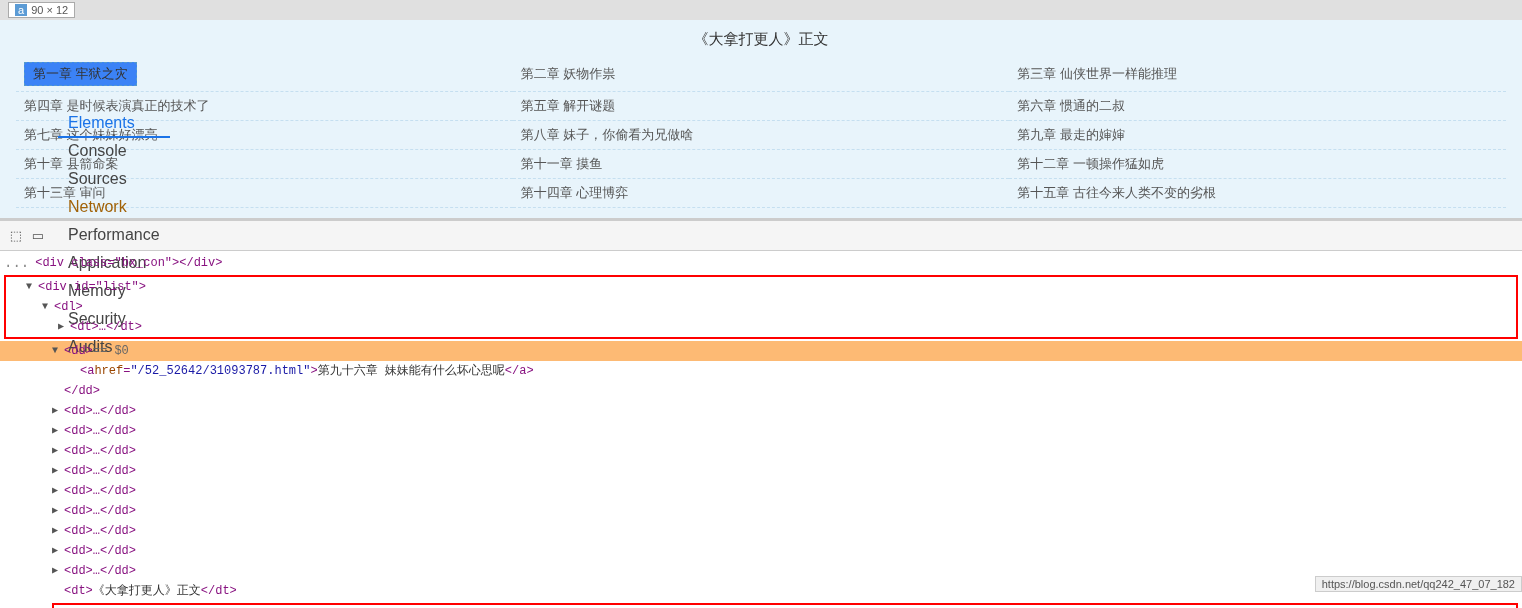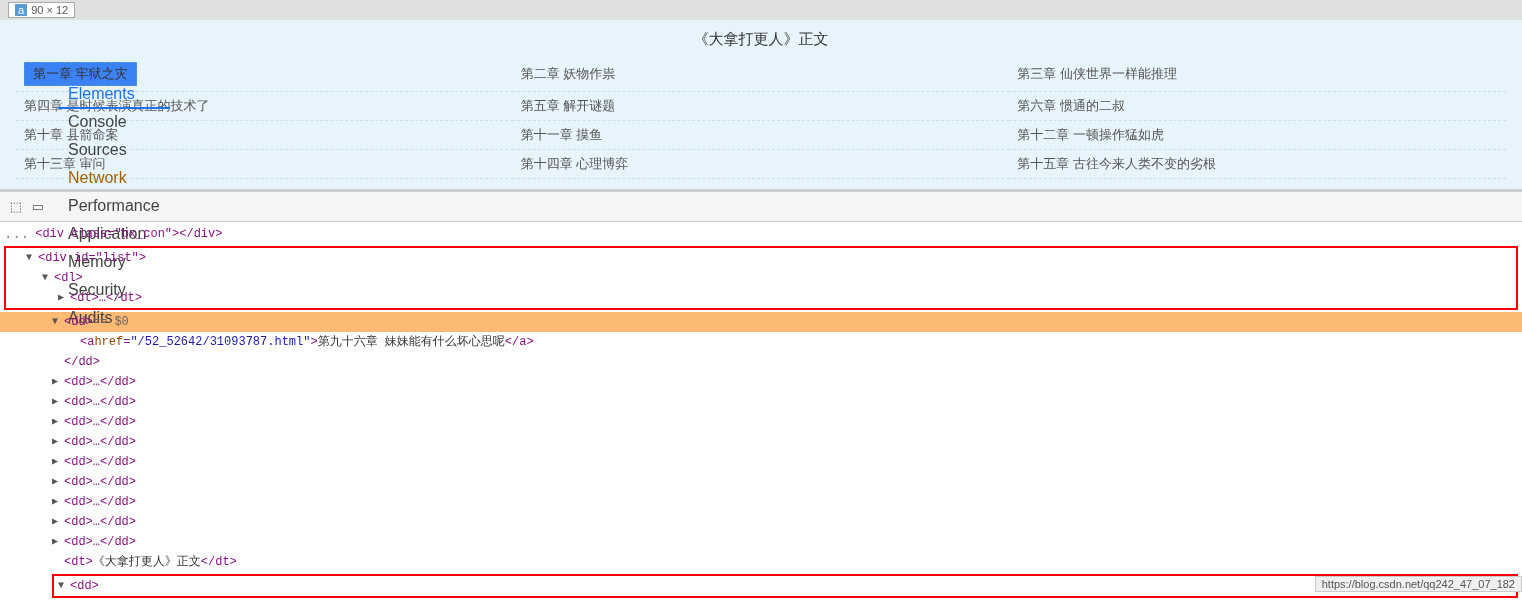--- a/index.html
+++ b/index.html
@@ -212,20 +212,25 @@
       <tbody id="chapter-tbody">
       <tr>
             <td><span class="chapter-selected">第一章  牢狱之灾</span></td>
             <td>第二章  妖物作祟</td>
             <td>第三章  仙侠世界一样能推理</td>
           </tr>
           <tr>
             <td>第四章  是时候表演真正的技术了</td>
             <td>第五章  解开谜题</td>
             <td>第六章  惯通的二叔</td>
+          </tr>
+          <tr>
+            <td>第七章  这个妹妹好漂亮</td>
+            <td>第八章  妹子，你偷看为兄做啥</td>
+            <td>第九章  最走的婶婶</td>
           </tr>
           <tr>
             <td>第十章  县箭命案</td>
             <td>第十一章  摸鱼</td>
             <td>第十二章  一顿操作猛如虎</td>
           </tr>
           <tr>
             <td>第十三章  审问</td>
             <td>第十四章  心理博弈</td>
             <td>第十五章  古往今来人类不变的劣根</td>

